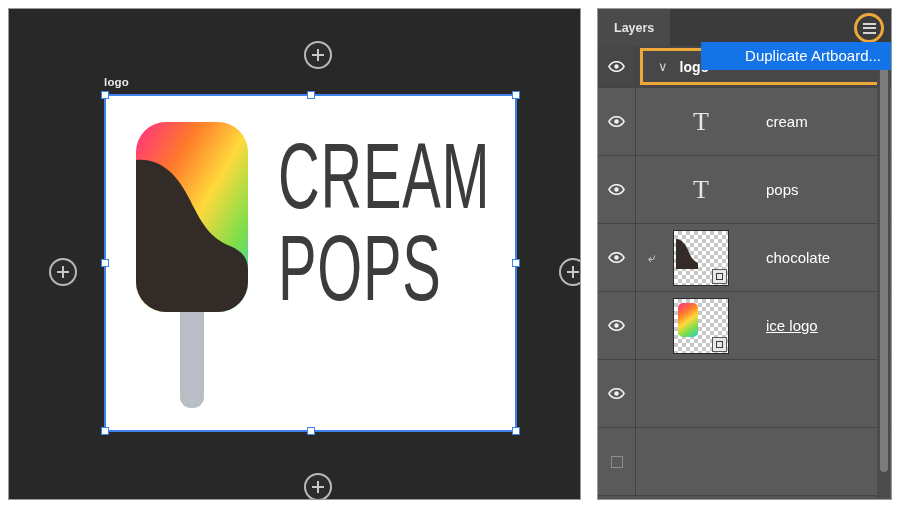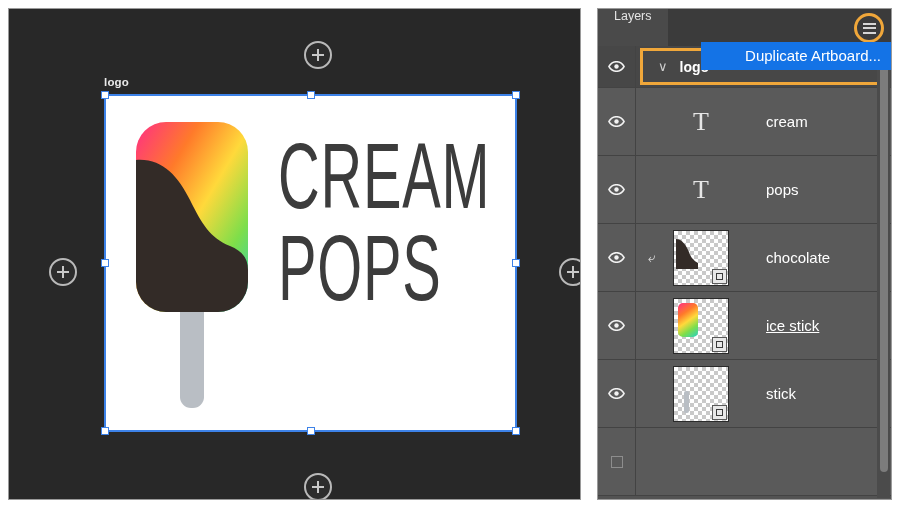--- a/index.html
+++ b/index.html
@@ -147,25 +147,25 @@
     height: 37px;
     background: #3b3b3b;
   }
   #tab-layers {
     position: absolute;
     left: 0;
     top: 0;
     height: 37px;
     padding: 0 16px;
     display: flex;
-    align-items: flex-start;
+    align-items: center;
     background: #4a4a4a;
     color: #e4e4e4;
     font-size: 12.5px;
-    font-weight: normal;
+    font-weight: bold;
   }
   #panel-menu-btn {
     position: absolute;
     right: 7px;
     top: 4px;
     width: 30px;
     height: 30px;
     border-radius: 50%;
     border: 3px solid #f0a73a;
     box-sizing: border-box;
@@ -573,40 +573,31 @@
             <circle cx="12" cy="8" r="3.2" fill="#f2f2f2"></circle>
           </svg>
         </div>
         <div class="row-body">
           <div class="thumb-slot">
             <div class="thumb">
               <span class="mini-gradient"></span>
               <span class="smart-badge"></span>
             </div>
           </div>
-          <span class="layer-name renaming">ice stick</span>
+          <span class="layer-name renaming">ice logo</span>
         </div>
       </div>
 
       <div class="layer-row">
         <div class="eye-cell">
           <svg class="eye-icon" viewBox="0 0 24 16">
             <path d="M12 1 C5 1 1 8 1 8 C1 8 5 15 12 15 C19 15 23 8 23 8 C23 8 19 1 12 1 Z" fill="none" stroke="#f2f2f2" stroke-width="2.2"></path>
             <circle cx="12" cy="8" r="3.2" fill="#f2f2f2"></circle>
           </svg>
         </div>
-        <div class="row-body">
-          <div class="thumb-slot">
-            <div class="thumb">
-              <span class="mini-stick"></span>
-              <span class="smart-badge"></span>
-            </div>
-          </div>
-          <span class="layer-name">stick</span>
-        </div>
       </div>
 
       <div class="layer-row">
         <div class="eye-cell">
           <span class="vis-checkbox"></span>
         </div>
       </div>
 
     </div>
 

